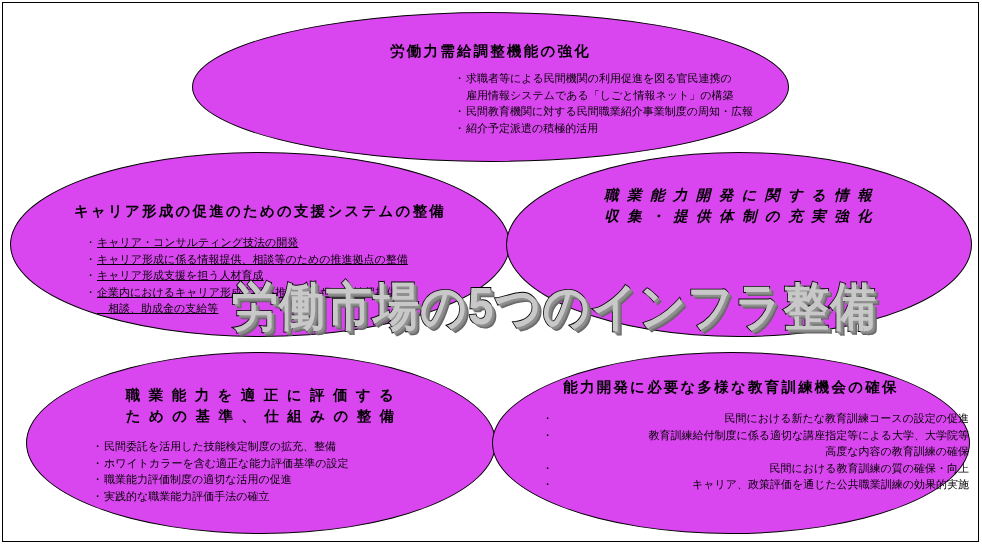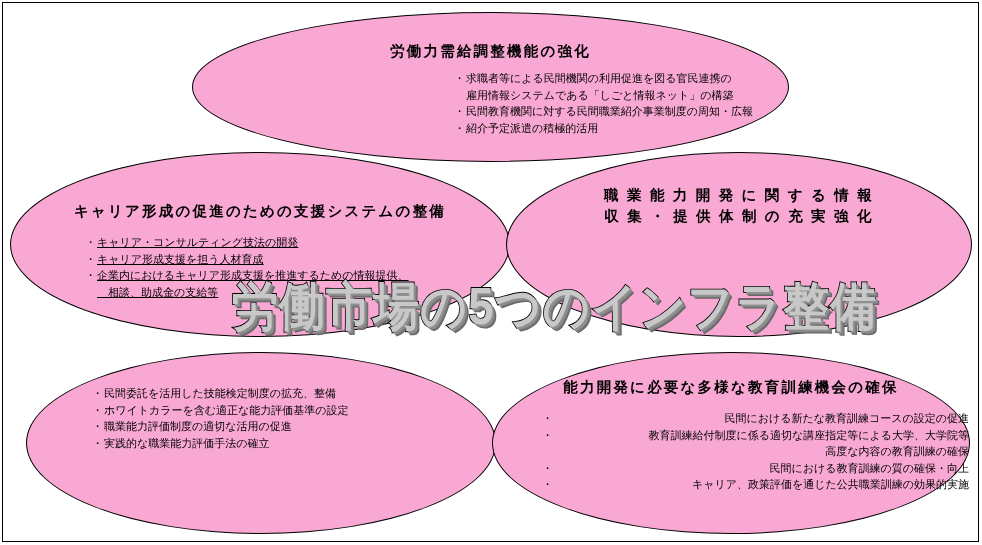--- a/index.html
+++ b/index.html
@@ -23,21 +23,21 @@
     top: 2px;
     width: 977px;
     height: 540px;
     border: 1px solid #000000;
     box-sizing: border-box;
   }
   .ellipse {
     position: absolute;
     border: 1px solid #000000;
     border-radius: 50%;
-    background: #f9a8d4;
+    background: #d946ef;
     box-sizing: border-box;
   }
   .ell-content {
     position: absolute;
     left: 0;
     top: 0;
     width: 100%;
     height: 100%;
     box-sizing: border-box;
   }
@@ -91,21 +91,21 @@
   #e-left-mid .ell-title { margin-bottom: 12px; }
   #e-left-mid .bullets { margin-left: 75px; text-decoration: underline; }
 
   #e-right-mid {
     left: 506px;
     top: 152px;
     width: 466px;
     height: 185px;
   }
   #e-right-mid .ell-content { padding: 32px 0 0 0; }
-  #e-right-mid .ell-title { margin-bottom: 2px; }
+  #e-right-mid .ell-title { margin-bottom: 2px; font-style: italic; }
   #e-right-mid .bullets { margin-left: 42px; }
 
   #e-left-bot {
     left: 26px;
     top: 352px;
     width: 470px;
     height: 182px;
   }
   #e-left-bot .ell-content { padding: 32px 0 0 0; }
   #e-left-bot .ell-title { margin-bottom: 11px; }
@@ -162,36 +162,39 @@
         <li>紹介予定派遣の積極的活用</li>
       </ul>
     </div>
   </div>
 
   <div class="ellipse" id="e-left-mid">
     <div class="ell-content">
       <div class="ell-title">キャリア形成の促進のための支援システムの整備</div>
       <ul class="bullets">
         <li>キャリア・コンサルティング技法の開発</li>
+        <li>キャリア形成に係る情報提供、相談等のための推進拠点の整備</li>
         <li>キャリア形成支援を担う人材育成</li>
         <li>企業内におけるキャリア形成支援を推進するための情報提供、
 　相談、助成金の支給等</li>
       </ul>
     </div>
   </div>
 
   <div class="ellipse" id="e-right-mid">
     <div class="ell-content">
       <div class="ell-title">職 業 能 力 開 発 に 関 す る 情 報
 収 集 ・ 提 供 体 制 の 充 実 強 化</div>
     </div>
   </div>
 
   <div class="ellipse" id="e-left-bot">
     <div class="ell-content">
+      <div class="ell-title">職 業 能 力 を 適 正 に 評 価 す る
+た め の 基 準 、 仕 組 み の 整 備</div>
       <ul class="bullets">
         <li>民間委託を活用した技能検定制度の拡充、整備</li>
         <li>ホワイトカラーを含む適正な能力評価基準の設定</li>
         <li>職業能力評価制度の適切な活用の促進</li>
         <li>実践的な職業能力評価手法の確立</li>
       </ul>
     </div>
   </div>
 
   <div class="ellipse" id="e-right-bot">

